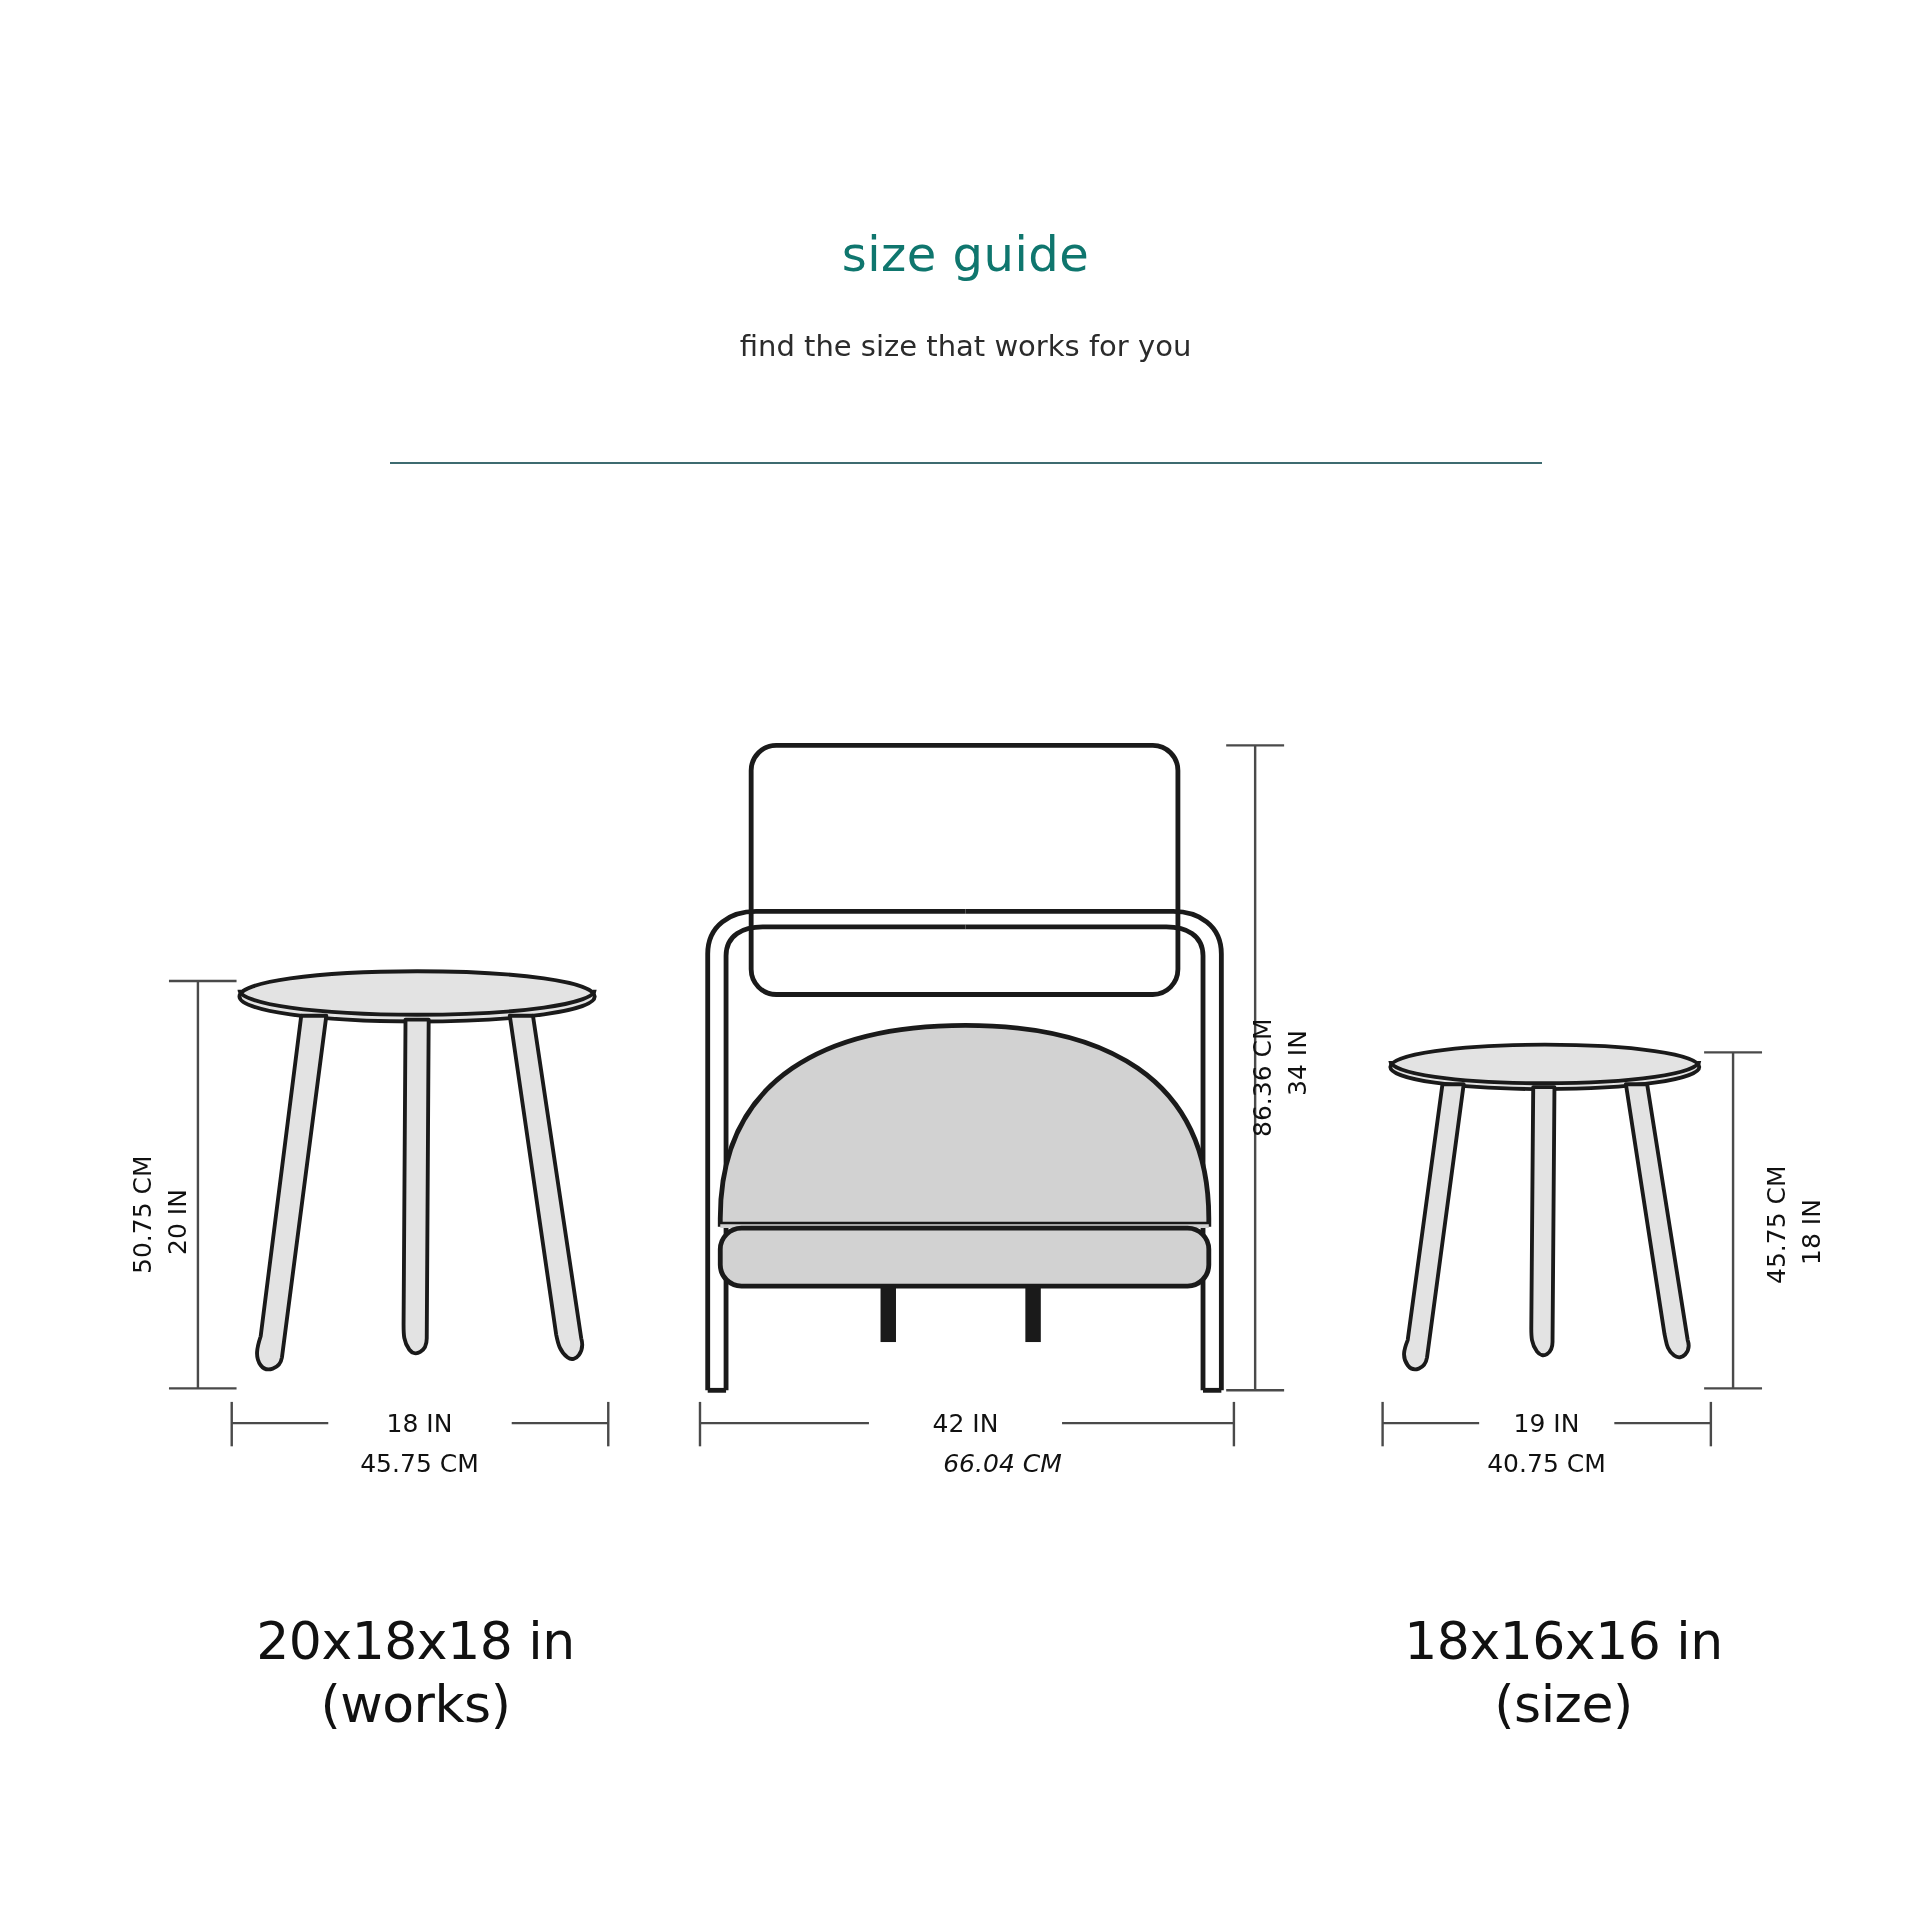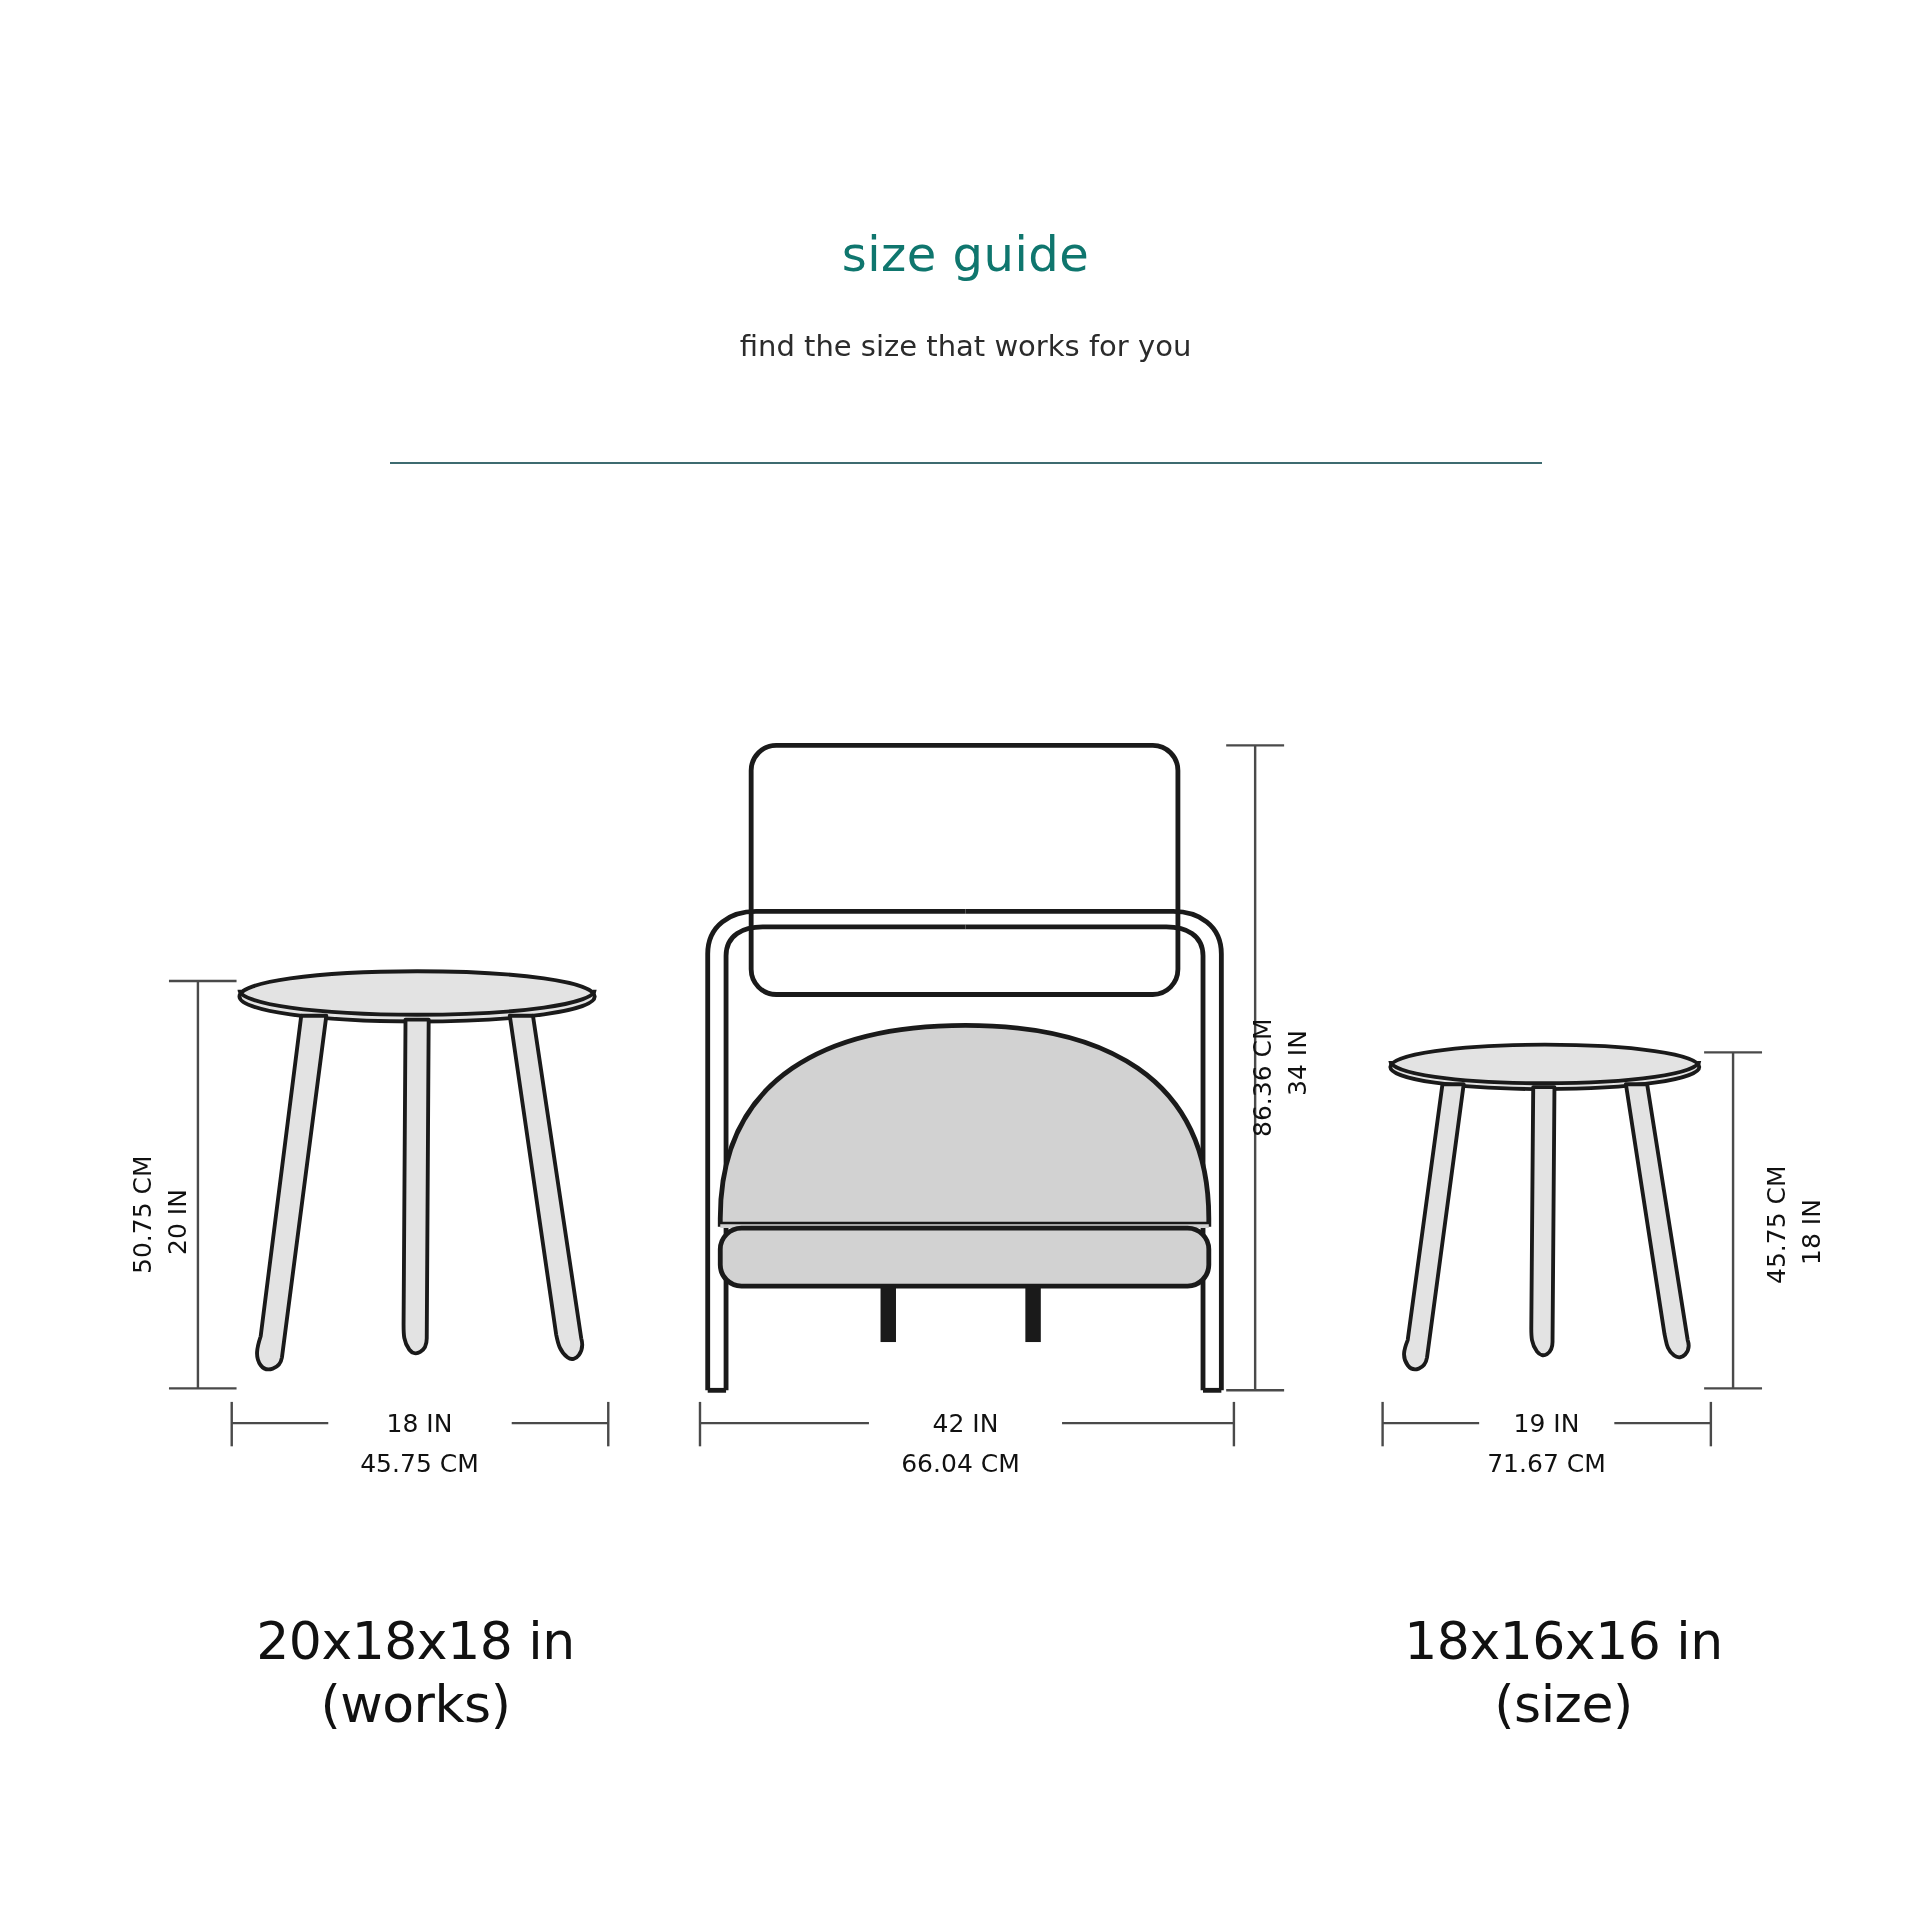--- a/index.html
+++ b/index.html
@@ -225,36 +225,36 @@
   <div class="dim vertical center" style="left:1282px; top:1096px;">
     <span class="l1">34 IN</span>
   </div>
   <div class="dim vertical center" style="left:1247px; top:1137px;">
     <span class="l1">86.36 CM</span>
   </div>
 
   <div class="dim center" style="left:869px; top:1408px; width:193px;">
     <span class="l1">42 IN</span>
   </div>
-  <div class="dim center" style="left:864px; top:1448px; width:193px;">
+  <div class="dim center" style="left:906px; top:1448px; width:193px;font-style:italic;">
     <span class="l1">66.04 CM</span>
   </div>
 
   <div class="dim vertical center" style="left:1796px; top:1265px;">
     <span class="l1">18 IN</span>
   </div>
   <div class="dim vertical center" style="left:1761px; top:1284px;">
     <span class="l1">45.75 CM</span>
   </div>
 
   <div class="dim center" style="left:1479px; top:1408px; width:135px;">
     <span class="l1">19 IN</span>
   </div>
   <div class="dim center" style="left:1450px; top:1448px; width:193px;">
-    <span class="l1">71.67 CM</span>
+    <span class="l1">40.75 CM</span>
   </div>
 
   <div class="caption caption-left">
     <span>20x18x18 in</span>
     <span class="line2">(works)</span>
   </div>
   <div class="caption caption-right">
     <span>18x16x16 in</span>
     <span class="line2">(size)</span>
   </div>

